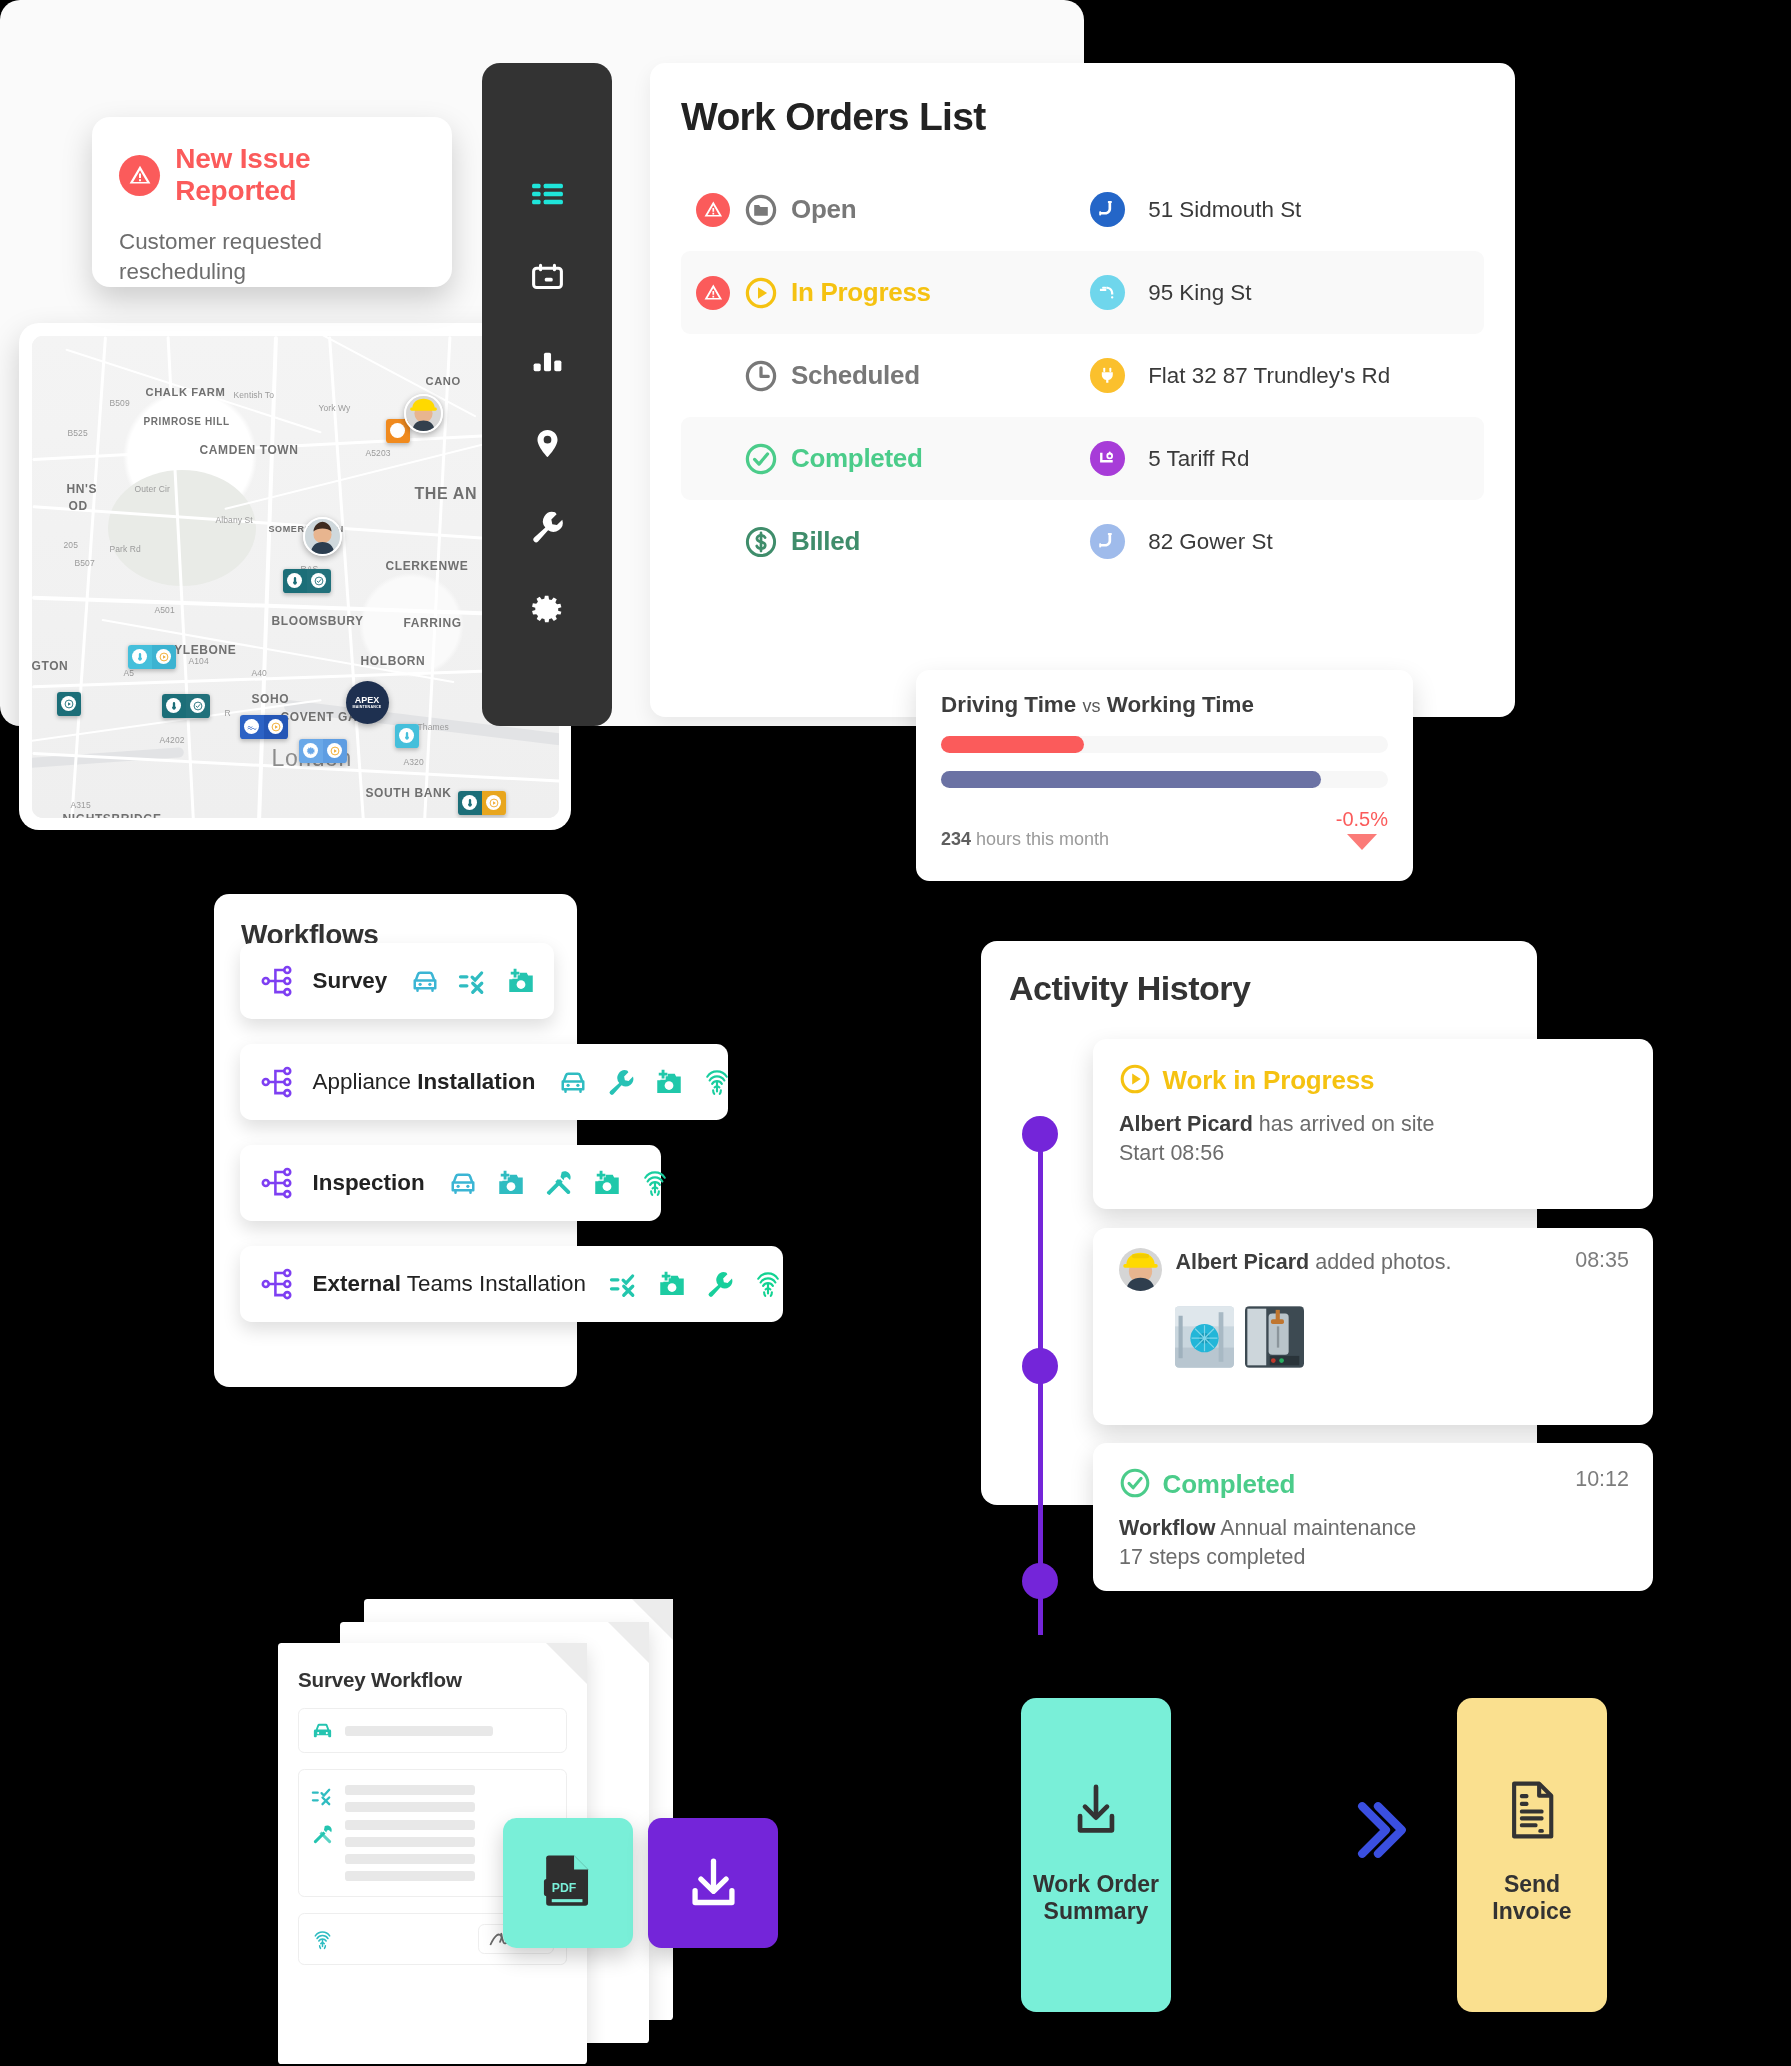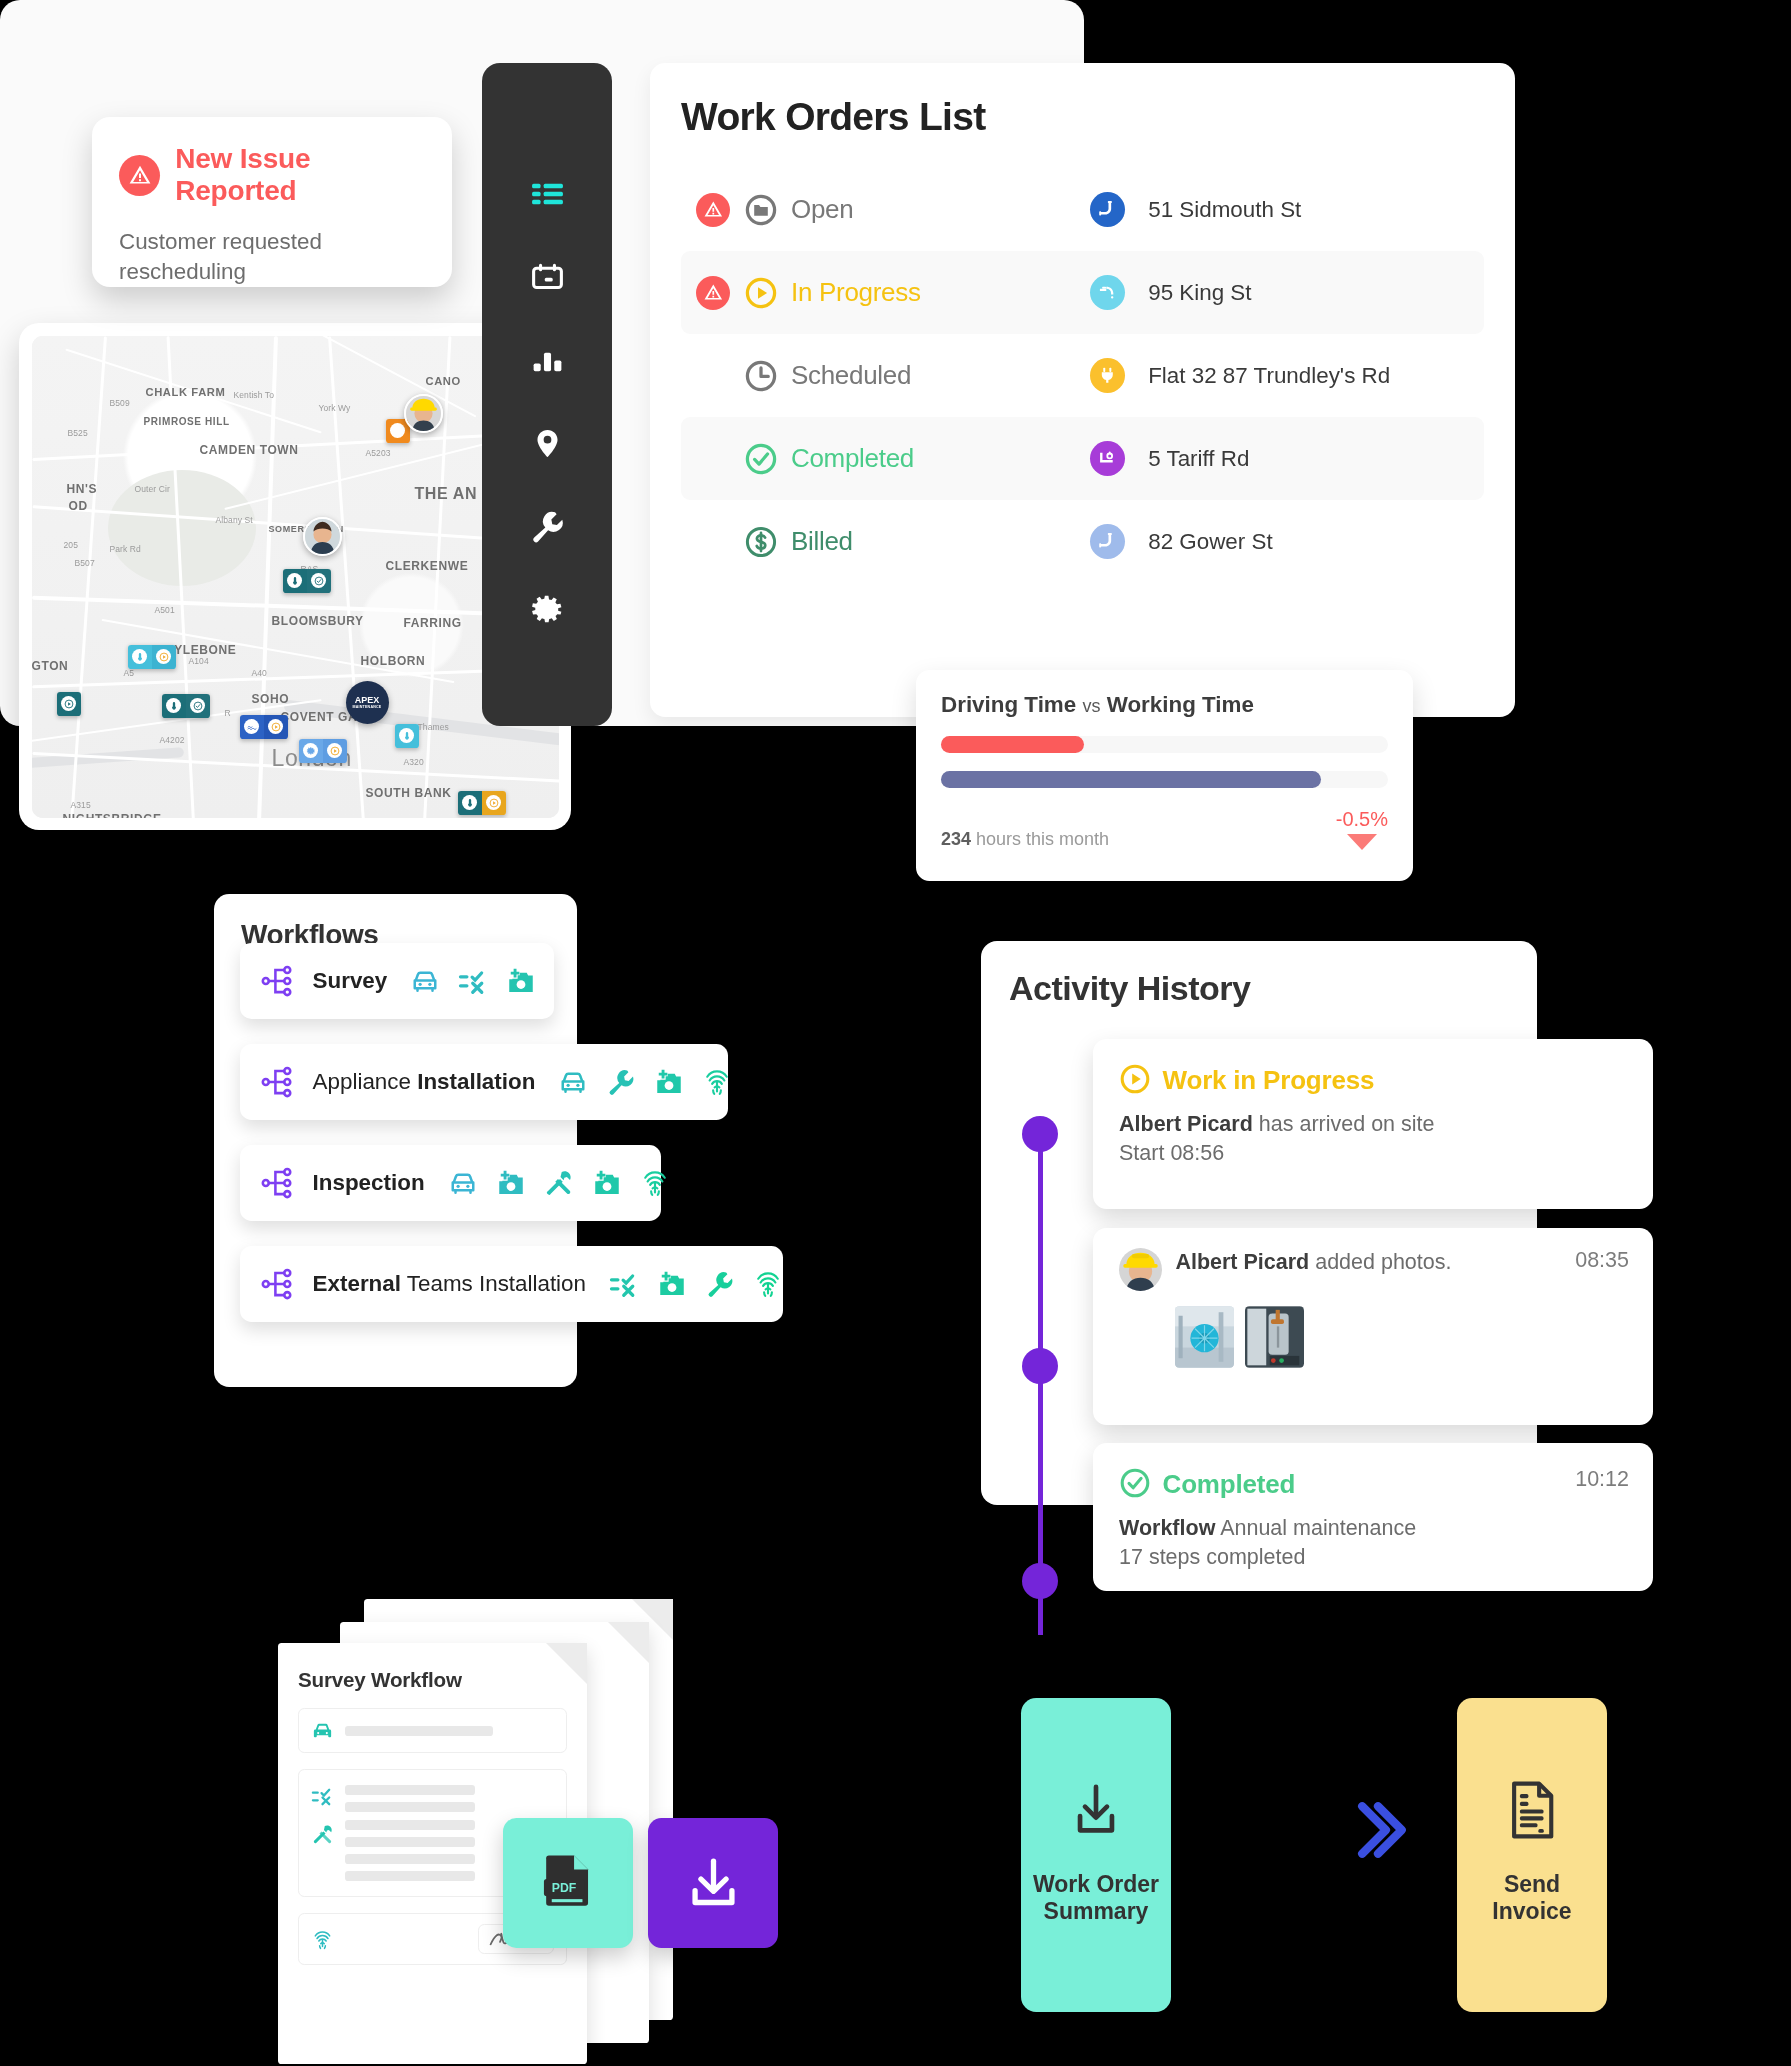--- a/index.html
+++ b/index.html
@@ -83,21 +83,21 @@
             border-radius: 9px; padding: 0 15.2px; }
   .wo-row.alt { background: #f9f9f9; }
   .wo-left { display: flex; align-items: center; width: 394px; gap: 13.4px; }
   .alert-dot { width: 34px; height: 34px; border-radius: 50%;
                background: #FB5B5B; display: flex; align-items: center;
                justify-content: center; flex: 0 0 auto; }
   .alert-dot svg { width: 20.6px; height: 20.6px; }
   .alert-spacer { width: 34px; flex: 0 0 auto; }
   .status-ic { width: 34px; height: 34px; flex: 0 0 auto; }
   .status-ic svg { width: 34px; height: 34px; }
-  .status-label { font-size: 26px; font-weight: 400; letter-spacing: -0.3px; }
+  .status-label { font-size: 26px; font-weight: 700; letter-spacing: -0.3px; }
   .trade { width: 35px; height: 35px; border-radius: 50%;
            display: flex; align-items: center; justify-content: center;
            flex: 0 0 auto; }
   .trade svg { width: 20.6px; height: 20.6px; }
   .wo-addr { font-size: 22.4px; color: #3a3a3a; margin-left: 23px;
              white-space: nowrap; }
 
   
   #drive-card { left: 916px; top: 670px; width: 497px; height: 211px;
                 border-radius: 13.4px; padding: 21.5px 25px;

